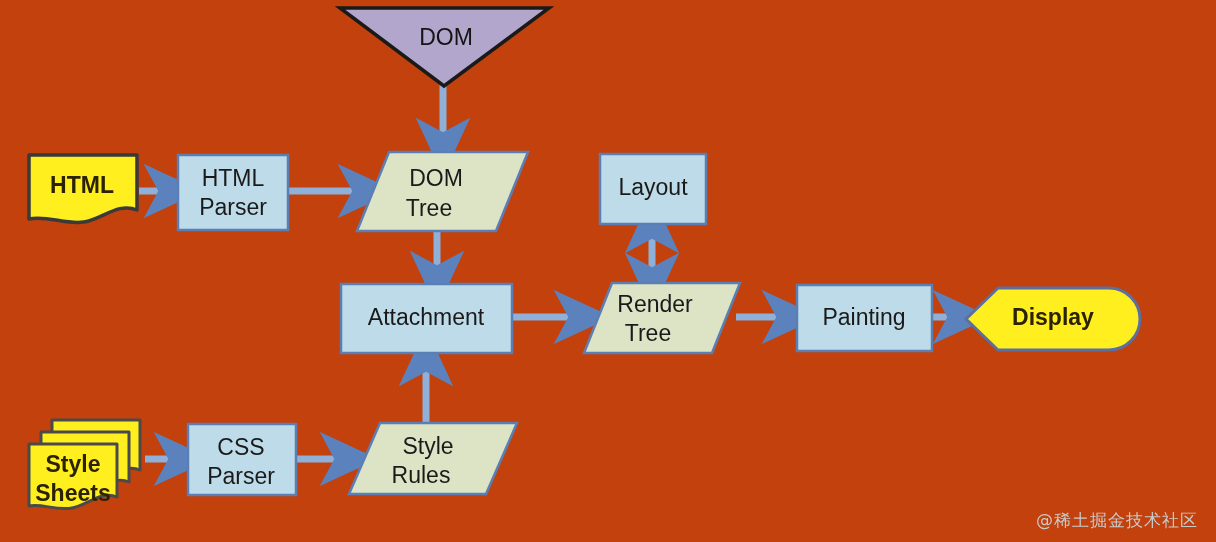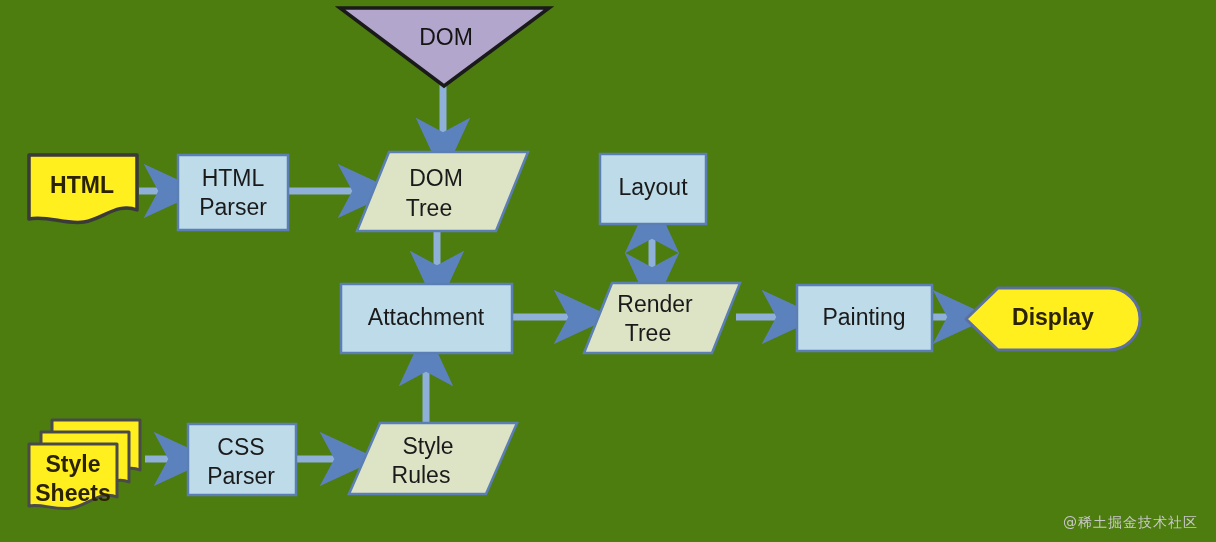--- a/index.html
+++ b/index.html
@@ -4,21 +4,21 @@
 <style>
   html,body{margin:0;padding:0;background:#ffffff;}
   body{
     font-family:"Liberation Sans","DejaVu Sans",sans-serif;
     -webkit-font-smoothing:antialiased;
   }
   #stage{
     position:relative;
     width:1216px;
     height:542px;
-    background:#4d7c0f;
+    background:#c2410c;
     overflow:hidden;
   }
   #diagram-svg{
     position:absolute;
     left:0; top:0;
     width:1216px;
     height:542px;
     display:block;
   }
   .node-label{
@@ -29,21 +29,21 @@
     dominant-baseline:middle;
     pointer-events:none;
   }
   .node-label.dark{ fill:#141414; }
   .node-label.yellowtext{ fill:#2b2200; font-weight:600; }
   .watermark{
     position:absolute;
     right:18px;
     bottom:10px;
     font-family:"DejaVu Sans","Liberation Sans",sans-serif;
-    font-size:14px;
+    font-size:17px;
     color:#c9c9c9;
     letter-spacing:1px;
     white-space:nowrap;
     user-select:none;
   }
 </style>
 </head>
 <body>
 
 <div id="stage">

